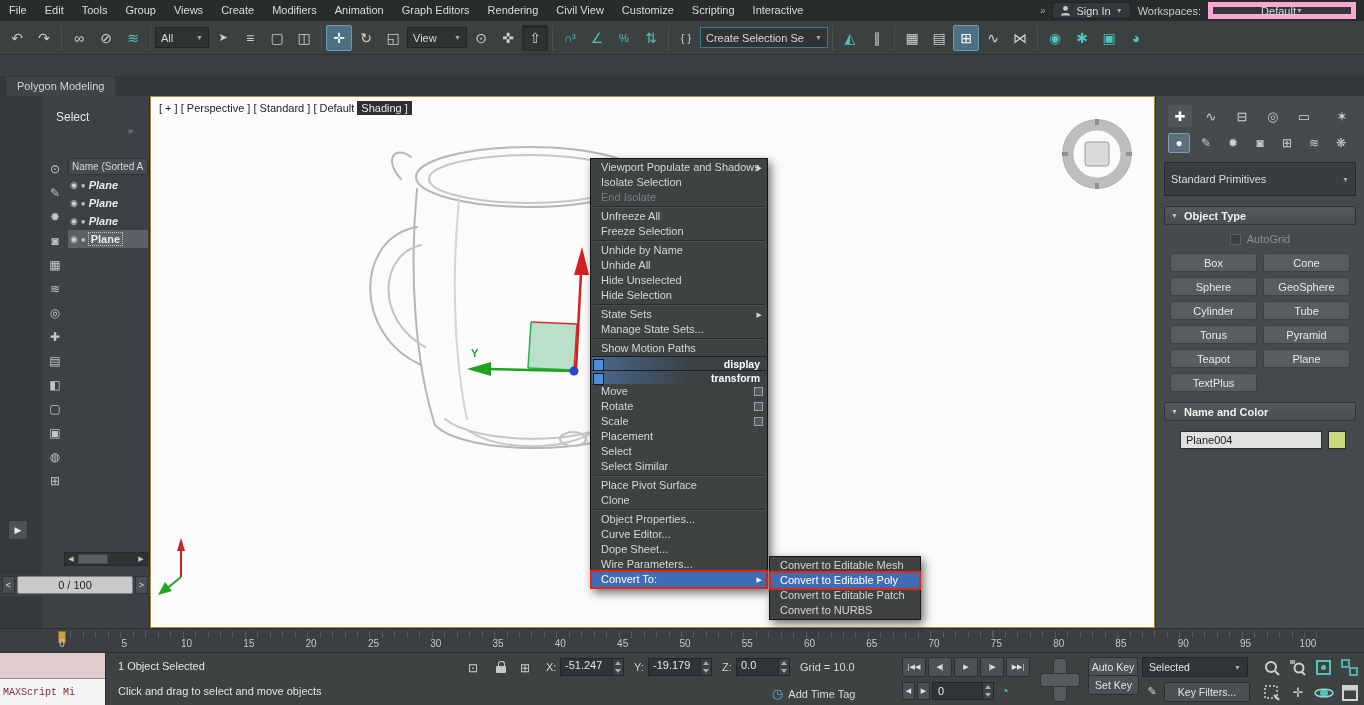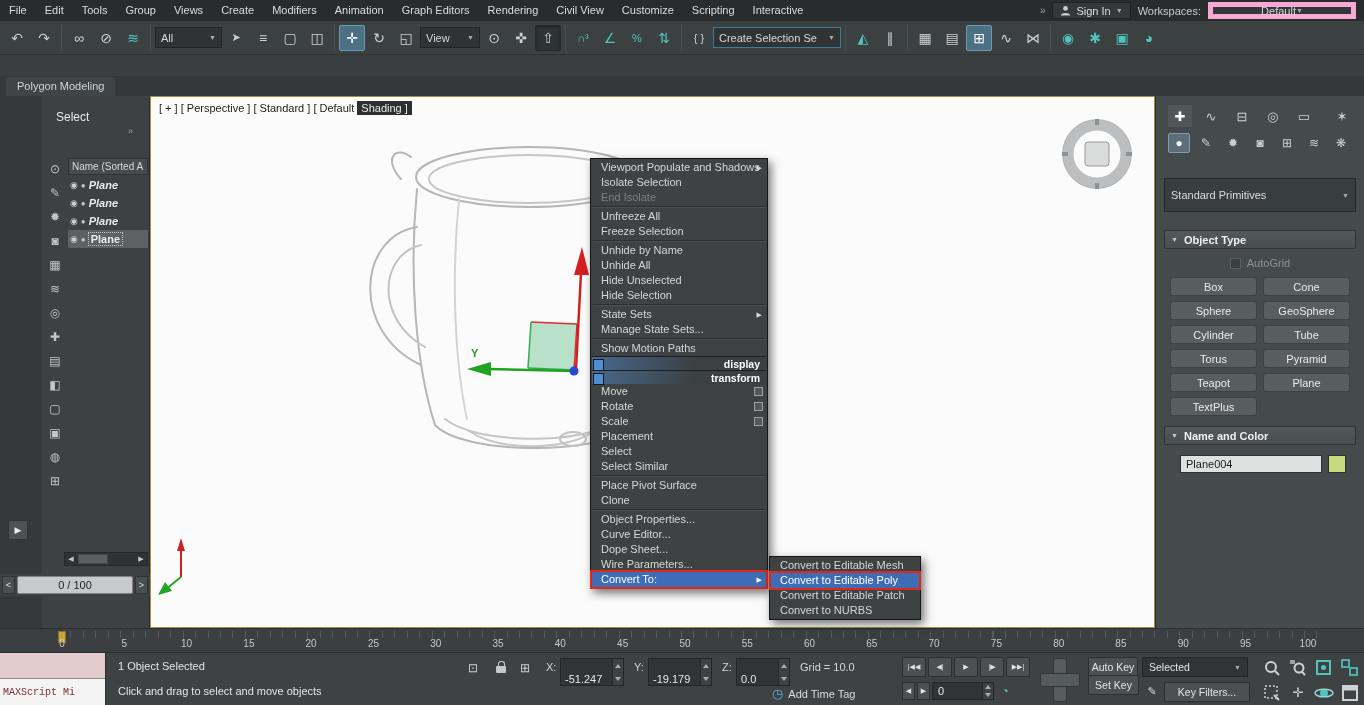--- a/index.html
+++ b/index.html
@@ -83,21 +83,21 @@
 
   
   .cmdpanel{position:absolute;left:1155px;top:96px;width:209px;height:532px;background:#454a4c;border-left:1px solid #2a2d2e;z-index:5}
   .cp-tabs{display:flex;align-items:center;gap:7px;padding:9px 10px 3px 12px}
   .cp-tab{width:24px;height:22px;display:flex;align-items:center;justify-content:center;color:#ccd0d1;font-size:13px;border-radius:2px}
   .cp-tab.active{color:#fff;background:#51565a}
   .cp-tab.util{margin-left:auto}
   .cp-cats{display:flex;align-items:center;gap:5px;padding:3px 10px 7px 12px}
   .cp-cat{width:22px;height:20px;display:flex;align-items:center;justify-content:center;color:#ccd0d1;font-size:12px;border-radius:2px}
   .cp-cat.active{background:#5b6e7a;border:1px solid #7d9cb0;color:#fff}
-  .cp-dd{margin:18px 8px;height:23px;background:#383d3f;border:1px solid #26292a;display:flex;align-items:center;justify-content:space-between;padding:16px 6px;color:#dadcdd}
+  .cp-dd{margin:2px 8px;height:23px;background:#383d3f;border:1px solid #26292a;display:flex;align-items:center;justify-content:space-between;padding:16px 6px;color:#dadcdd}
   .rollout{margin:10px 8px 0 8px}
   .ro-h{height:19px;background:linear-gradient(#545a5c,#484d4f);border:1px solid #2f3334;border-radius:2px;display:flex;align-items:center;gap:6px;padding:0 6px;color:#eef0f0;font-weight:bold}
   .ro-h .tri{font-size:7px;color:#c5c9ca;font-weight:normal}
   .autogrid{display:flex;align-items:center;justify-content:center;gap:6px;margin:8px 0 0 0;color:#8d9193}
   .cb{width:11px;height:11px;background:#3a3f41;border:1px solid #5a5f61}
   .btn-grid{display:grid;grid-template-columns:1fr 1fr;gap:5px 6px;margin:8px 6px 0 6px}
   .cp-btn{height:19px;background:#585d60;border:1px solid #3c4143;border-radius:3px;display:flex;align-items:center;justify-content:center;color:#e8eaeb}
   .namerow{display:flex;align-items:center;gap:6px;margin:10px 10px 0 16px}
   .namefield{flex:1;height:18px;background:#dfe1e1;border:1px solid #2c2f30;display:flex;align-items:center;padding:0 5px;color:#1b1c1c}
   .swatch{width:18px;height:18px;border:1px solid #2c2f30;background:#c9d97e}
@@ -112,21 +112,21 @@
   .statusbar{position:absolute;left:0;top:652px;width:100%;height:53px;background:#3e4243;border-top:1px solid #2b2e2f;z-index:20}
   .listener{position:absolute;left:0;top:0;width:106px;height:53px;border-right:1px solid #2b2e2f}
   .listener .pink{height:26px;background:#e2cbcc;border-bottom:1px solid #8d8d8d}
   .listener .white{height:27px;background:#f4f4f4;color:#7c2f2f;font-family:"Liberation Mono",monospace;font-size:10px;line-height:27px;padding-left:3px;white-space:nowrap;overflow:hidden}
   .sline1{position:absolute;left:118px;top:7px;color:#e2e4e5}
   .sline2{position:absolute;left:118px;top:32px;color:#e2e4e5}
   .sic{position:absolute;width:18px;height:18px;display:flex;align-items:center;justify-content:center;color:#ccd0d1;font-size:12px}
   .lock{position:absolute;left:496px;top:13px;width:10px;height:7px;background:#c6c9ca;border-radius:1px}
   .lock::before{content:"";position:absolute;left:1.5px;top:-5px;width:5px;height:4px;border:1.5px solid #c6c9ca;border-bottom:none;border-radius:3px 3px 0 0}
   .coord-label{position:absolute;top:8px;color:#cfd2d3}
-  .numfield{position:absolute;top:5px;height:28px;background:#303436;border:1px solid #232627;color:#e4e6e7;display:flex;align-items:flex-end;padding:0 14px 0 4px}
+  .numfield{position:absolute;top:5px;height:18px;background:#303436;border:1px solid #232627;color:#e4e6e7;display:flex;align-items:flex-start;padding:0 14px 0 4px}
   .spin{position:absolute;right:0;top:0;bottom:0;width:11px;background:#3c4143;border-left:1px solid #26292a;display:flex;flex-direction:column}
   .spin i{flex:1;position:relative}
   .spin i::after{content:"";position:absolute;left:2px;top:50%;margin-top:-2px;border-left:3px solid transparent;border-right:3px solid transparent}
   .spin .up::after{border-bottom:4px solid #a8acad}
   .spin .dn::after{border-top:4px solid #a8acad}
   .grid-label{position:absolute;left:800px;top:8px;color:#d6d8d9}
   .att{position:absolute;left:772px;top:33px;display:flex;align-items:center;gap:5px;color:#dadcdd}
   .att .clock{color:#58a7e0;font-size:13px}
   .pb{position:absolute;left:902px;top:4px;display:flex;gap:2px}
   .pb-btn{width:24px;height:20px;background:#4b5052;border:1px solid #2c2f30;border-radius:2px;color:#dfe1e2;font-size:7px;display:flex;align-items:center;justify-content:center;white-space:nowrap}
@@ -182,21 +182,21 @@
   </div>
 
   <div class="toolbar">
     <span class="ti">↶</span>
     <span class="ti">↷</span>
     <span class="tsep"></span>
     <span class="ti">∞</span>
     <span class="ti">⊘</span>
     <span class="ti teal">≋</span>
     <span class="tsep"></span>
-    <div class="tb-dd" style="width:67px">
+    <div class="tb-dd" style="width:54px">
       <span>All</span>
       <span class="dd-caret">▼</span>
     </div>
     <span class="ti small">➤</span>
     <span class="ti">≡</span>
     <span class="ti">▢</span>
     <span class="ti">◫</span>
     <span class="tsep"></span>
     <span class="ti act">✛</span>
     <span class="ti">↻</span>

